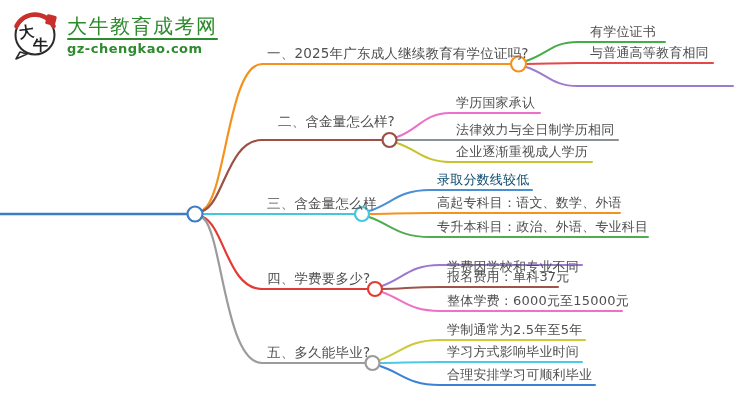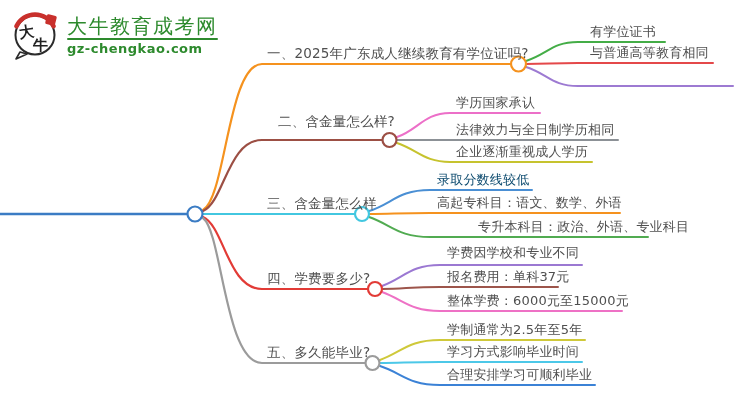--- a/index.html
+++ b/index.html
@@ -69,24 +69,24 @@
   <div class="lbl" style="left: 590px; top: 44px; color: rgb(79, 79, 79);">与普通高等教育相同</div>
 
   <div class="lbl title-lbl" style="left: 267px; top: 113px; color: rgb(79, 79, 79); margin-left: 11px;">二、含金量怎么样?</div>
   <div class="lbl" style="left: 456px; top: 94px; color: rgb(79, 79, 79);">学历国家承认</div>
   <div class="lbl" style="left: 456px; top: 121px; color: rgb(79, 79, 79);">法律效力与全日制学历相同</div>
   <div class="lbl" style="left: 456px; top: 143px; color: rgb(79, 79, 79);">企业逐渐重视成人学历</div>
 
   <div class="lbl title-lbl" style="left: 267px; top: 195px; color: rgb(79, 79, 79);">三、含金量怎么样</div>
   <div class="lbl" style="left: 437px; top: 171px; color: #0c4a6e;">录取分数线较低</div>
   <div class="lbl" style="left: 437px; top: 194px; color: rgb(79, 79, 79);">高起专科目：语文、数学、外语</div>
-  <div class="lbl" style="left: 437px; top: 218px; color: rgb(79, 79, 79); margin-left: 41px;">专升本科目：政治、外语、专业科目</div>
+  <div class="lbl" style="left: 437px; top: 218px; color: rgb(79, 79, 79);">专升本科目：政治、外语、专业科目</div>
 
   <div class="lbl title-lbl" style="left: 267px; top: 270px; color: rgb(79, 79, 79);">四、学费要多少?</div>
-  <div class="lbl" style="left: 447px; top: 244px; color: rgb(79, 79, 79);">学费因学校和专业不同</div>
+  <div class="lbl" style="left: 447px; top: 258px; color: rgb(79, 79, 79);">学费因学校和专业不同</div>
   <div class="lbl" style="left: 447px; top: 268px; color: rgb(79, 79, 79);">报名费用：单科37元</div>
   <div class="lbl" style="left: 447px; top: 292px; color: rgb(79, 79, 79);">整体学费：6000元至15000元</div>
 
   <div class="lbl title-lbl" style="left: 267px; top: 344px; color: rgb(79, 79, 79);">五、多久能毕业?</div>
   <div class="lbl" style="left: 447px; top: 321px; color: rgb(79, 79, 79);">学制通常为2.5年至5年</div>
   <div class="lbl" style="left: 447px; top: 343px; color: rgb(79, 79, 79);">学习方式影响毕业时间</div>
   <div class="lbl" style="left: 447px; top: 366px; color: rgb(79, 79, 79);">合理安排学习可顺利毕业</div>
 
   <div class="logo">
     <svg class="logo-badge" viewBox="0 0 50 52">

